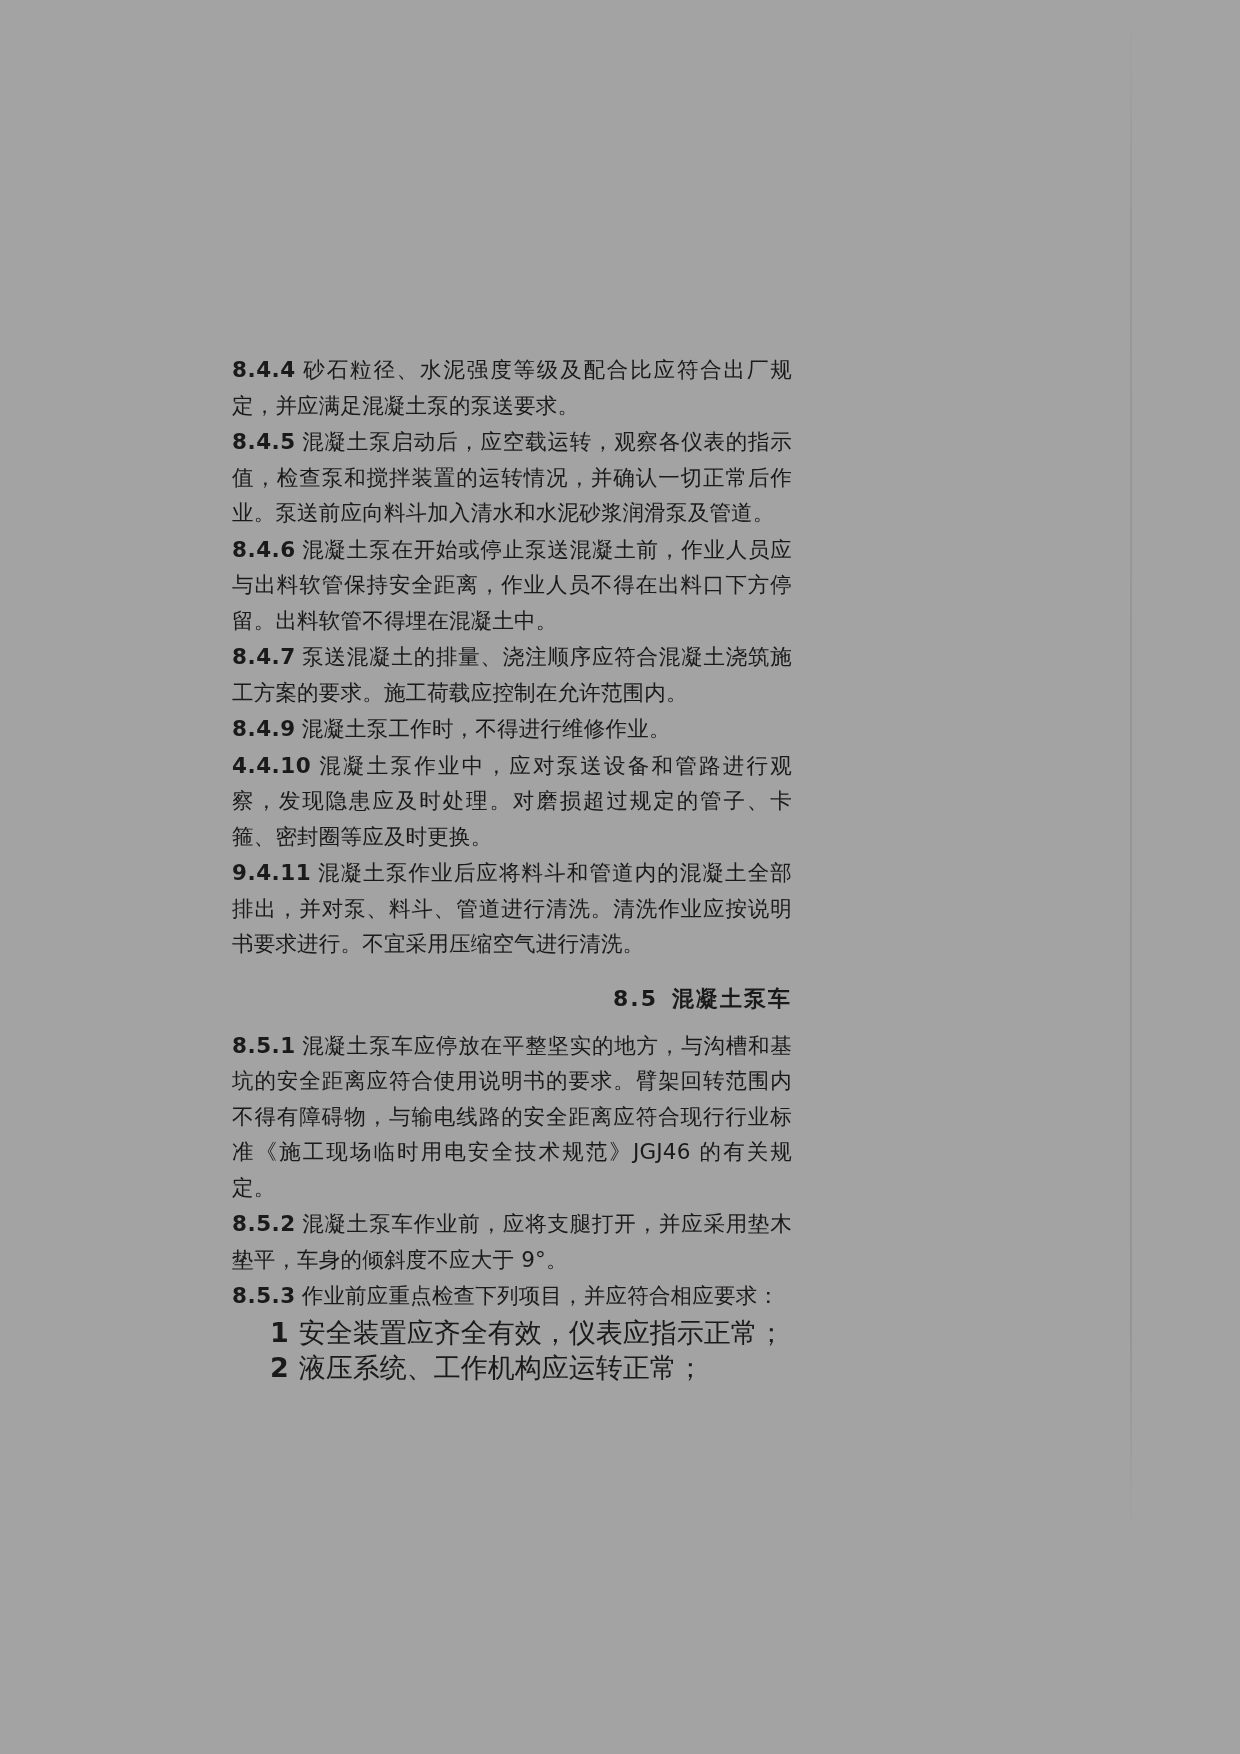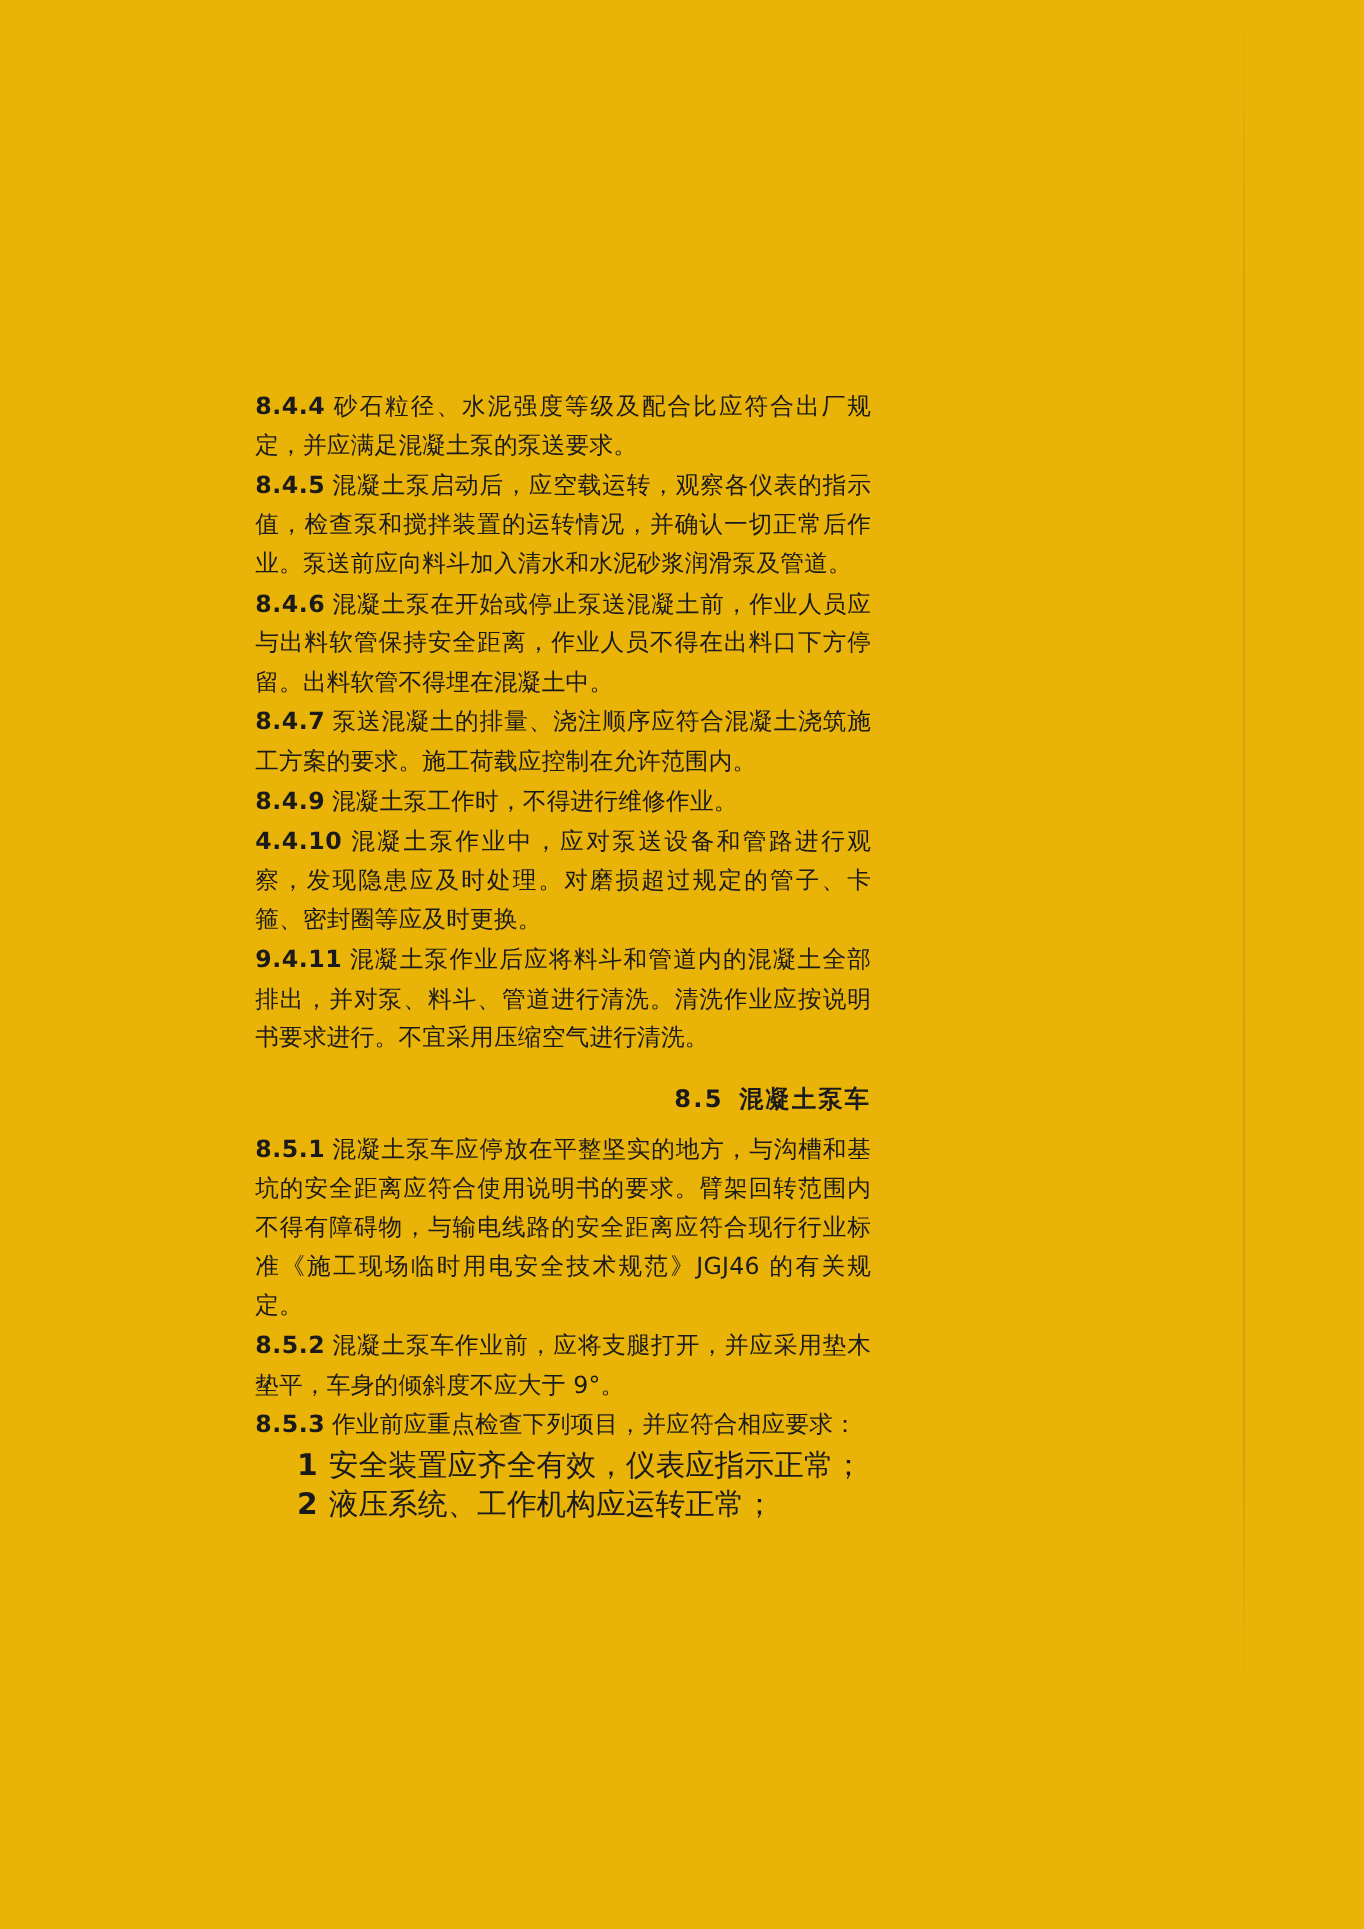--- a/index.html
+++ b/index.html
@@ -12,21 +12,21 @@
     height: 1754px;
     position: relative;
     font-family: "Liberation Serif", "DejaVu Serif", serif;
     color: #1a1a1a;
   }
   .page {
     position: absolute;
     left: 0; top: 0;
     width: 1240px;
     height: 1754px;
-    background: #eab308;
+    background: #a3a3a3;
     overflow: hidden;
   }
   
   .scan-edge {
     position: absolute;
     top: 0;
     right: 108px;
     width: 2px;
     height: 1754px;
     background: linear-gradient(to bottom, rgba(0,0,0,0.0) 0%, rgba(0,0,0,0.07) 14%, rgba(0,0,0,0.09) 75%, rgba(0,0,0,0.0) 88%);

